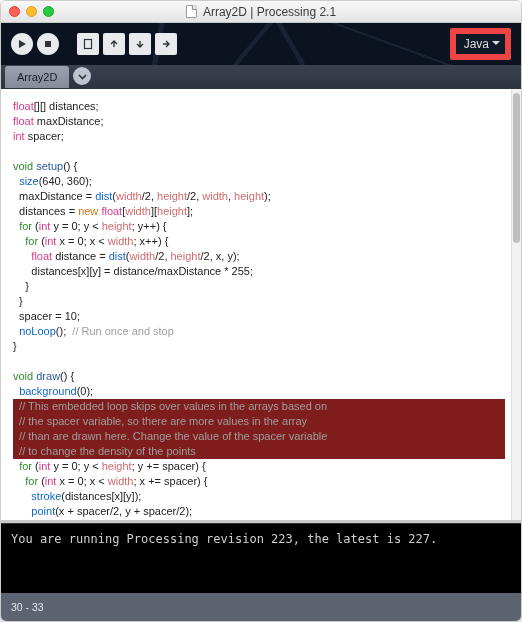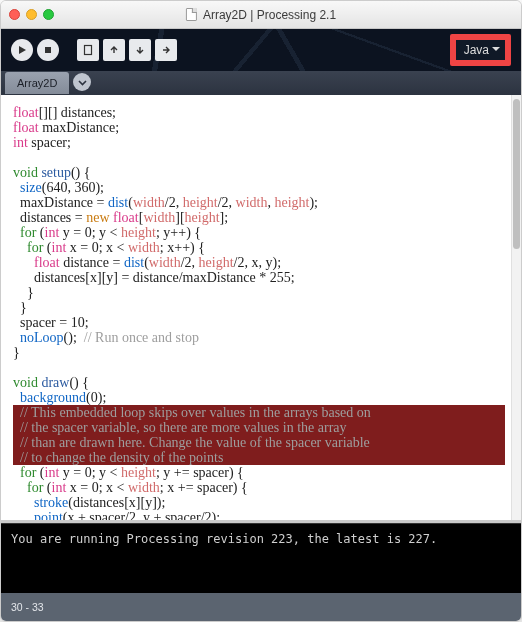--- a/index.html
+++ b/index.html
@@ -1,18 +1,18 @@
 <!DOCTYPE html>
 <html><head>
 <meta charset="utf-8">
 <style>
   * { margin: 0; padding: 0; box-sizing: border-box; }
   body { font-family: "Lucida Grande", "Helvetica Neue", Arial, sans-serif; font-size: 11px; background: #fff; width: 522px; height: 622px; overflow: hidden; position: relative; }
   .window { width: 522px; height: 622px; border: 1px solid #ccc; border-radius: 6px; overflow: hidden; box-shadow: 0 8px 20px rgba(0,0,0,0.25); display: flex; flex-direction: column; background: #fff; }
-  .titlebar { height: 28px; background: linear-gradient(#f8f8f8,#e4e4e4); border-bottom: 1px solid #c7c7c7; display: flex; align-items: center; padding: 0 8px; position: relative; }
+  .titlebar { height: 22px; background: linear-gradient(#f8f8f8,#e4e4e4); border-bottom: 1px solid #c7c7c7; display: flex; align-items: center; padding: 0 8px; position: relative; }
   .traffic { display: flex; gap: 6px; }
   .tl { width: 11px; height: 11px; border-radius: 50%; }
   .tl.red { background: #ff5f57; border: 0.5px solid #d8433b; }
   .tl.yellow { background: #ffbd2e; border: 0.5px solid #d89f28; }
   .tl.green { background: #28c940; border: 0.5px solid #1fa333; }
   .titlecenter { position: absolute; left: 50%; transform: translateX(-50%); display: flex; align-items: center; gap: 6px; color: #3b3b3b; font-size: 12px; }
   .doc-icon { width: 11px; height: 13px; background: #fff; border: 1px solid #999; border-radius: 1px; position: relative; }
   .doc-icon::after { content: ""; position: absolute; right: -1px; top: -1px; width: 4px; height: 4px; background: #ddd; border-left: 1px solid #999; border-bottom: 1px solid #999; }
   .toolbar { height: 42px; background: #0c1320; position: relative; display: flex; align-items: center; padding: 0 10px; }
   .toolbar::before { content: ""; position: absolute; inset: 0; background:
@@ -26,21 +26,21 @@
   .tb-btn { width: 22px; height: 22px; background: #e8eaed; border-radius: 11px; display: flex; align-items: center; justify-content: center; cursor: pointer; }
   .tb-sq { width: 22px; height: 22px; background: #e8eaed; border-radius: 2px; display: flex; align-items: center; justify-content: center; cursor: pointer; }
   .tb-right { margin-left: auto; position: relative; z-index: 1; }
   .mode-btn { border: 6px solid #ef4444; border-radius: 2px; padding: 3px 16px 3px 8px; color: #ddd; background: rgba(20,30,45,0.6); cursor: pointer; position: relative; font-size: 12px; }
   .mode-btn::after { content: ""; position: absolute; right: 5px; top: 7px; border: 4px solid transparent; border-top-color: #ddd; }
   svg { display: block; }
   .tabbar { height: 24px; background: linear-gradient(#3a4250,#2c3340); display: flex; align-items: center; padding-left: 4px; }
   .tab { height: 22px; background: linear-gradient(#9aa2af,#848c99); border-radius: 3px 3px 0 0; display: flex; align-items: center; padding: 0 12px; color: #1b1f27; font-size: 11px; margin-right: 4px; cursor: pointer; }
   .tab-add { width: 18px; height: 18px; background: #bfc5cf; border-radius: 50%; display: flex; align-items: center; justify-content: center; color: #2c3340; margin-bottom: 2px; cursor: pointer; font-weight: bold; }
   .editor-wrap { flex: 1; display: flex; overflow: hidden; background: #fff; }
-  .editor { flex: 1; overflow: auto; padding: 10px 6px 10px 12px; font-family: Liberation Serif, serif; font-size: 14px; line-height: 15px; color: #222; white-space: pre; }
+  .editor { flex: 1; overflow: auto; padding: 10px 6px 10px 12px; font-family: Liberation Sans, sans-serif; font-size: 11px; line-height: 15px; color: #222; white-space: pre; }
   .scrollbar { width: 10px; background: #f2f2f2; border-left: 1px solid #e0e0e0; position: relative; }
   .scroll-thumb { position: absolute; left: 1px; right: 1px; top: 4px; height: 150px; background: #bfbfbf; border-radius: 4px; }
   .kw-type { color: #d93a8a; }
   .kw-flow { color: #2f8a2f; }
   .kw-void { color: #2f8a2f; }
   .kw-new { color: #c97b11; }
   .fn-def { color: #2b5aa0; }
   .fn-call { color: #1066c5; }
   .const { color: #d16a6a; }
   .comment { color: #9e9e9e; }

